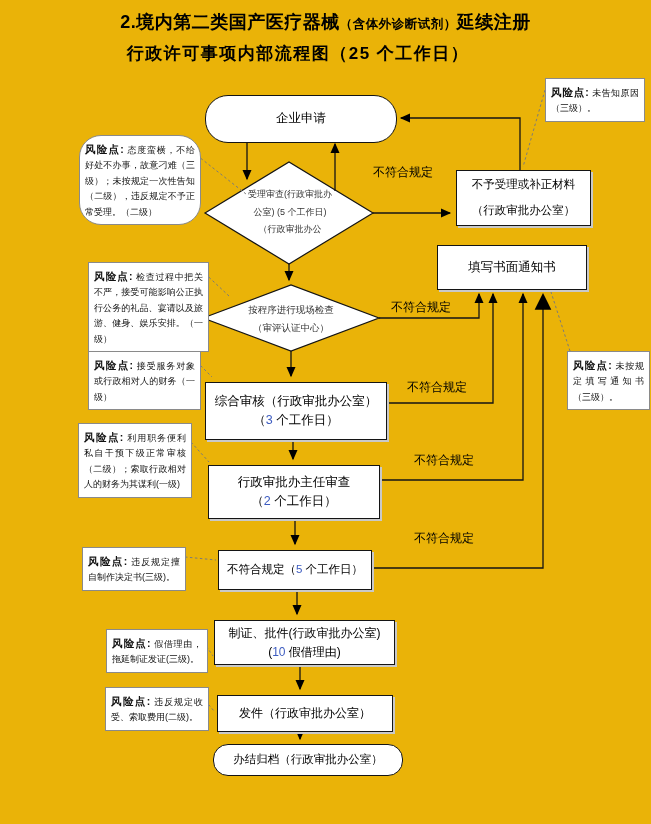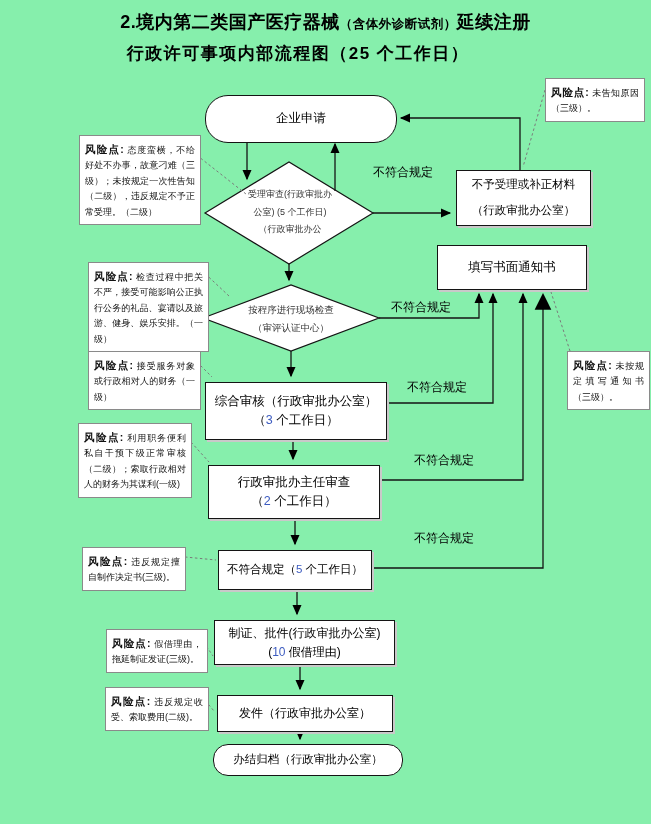--- a/index.html
+++ b/index.html
@@ -1,17 +1,17 @@
 <!DOCTYPE html>
 <html><head>
 <meta charset="utf-8">
 <style>
   html,body{margin:0;padding:0;background:#ffffff;}
   body{font-family:"Liberation Sans","DejaVu Sans",sans-serif;}
-  #canvas{position:relative;width:651px;height:824px;background:#86efac;overflow:hidden;}
+  #canvas{position:relative;width:651px;height:824px;background:#eab308;overflow:hidden;}
   .abs{position:absolute;}
   .title1{top:10px;left:0;width:651px;text-align:center;font-weight:bold;font-size:18px;color:#000;letter-spacing:.5px;}
   .title1 .small{font-size:12.5px;}
   .title2{top:42px;left:0;width:596px;text-align:center;font-weight:bold;font-size:17px;color:#000;letter-spacing:1.5px;}
   svg.overlay{position:absolute;left:0;top:0;width:651px;height:824px;}
   .node{position:absolute;border:1px solid #141414;background:#fff;display:flex;flex-direction:column;
         align-items:center;justify-content:center;text-align:center;color:#000;line-height:1.55;}
   .shadow{box-shadow:2px 2px 0 #c9c9c9;}
   .pill{border-radius:23px;}
   .pill2{border-radius:15px;}
@@ -129,21 +129,21 @@
 
   <div class="lbl" style="left:373px;top:164px;">不符合规定</div>
   <div class="lbl" style="left:391px;top:299px;">不符合规定</div>
   <div class="lbl" style="left:407px;top:379px;">不符合规定</div>
   <div class="lbl" style="left:414px;top:452px;">不符合规定</div>
   <div class="lbl" style="left:414px;top:530px;">不符合规定</div>
 
   <div class="risk" style="left:545px;top:78px;width:88px;">
     <b>风险点:</b> <span>未告知原因（三级）。</span>
   </div>
-  <div class="risk" style="left:79px;top:135px;width:110px;">
+  <div class="risk" style="left:79px;top:135px;width:110px;border-radius:22px;">
     <b>风险点:</b> <span>态度蛮横，不给好处不办事，故意刁难（三级）；未按规定一次性告知（二级），违反规定不予正常受理。（二级）</span>
   </div>
   <div class="risk" style="left:88px;top:262px;width:109px;">
     <b>风险点:</b> <span>检查过程中把关不严，接受可能影响公正执行公务的礼品、宴请以及旅游、健身、娱乐安排。（一级）</span>
   </div>
   <div class="risk" style="left:88px;top:351px;width:101px;">
     <b>风险点:</b> <span>接受服务对象或行政相对人的财务（一级）</span>
   </div>
   <div class="risk" style="left:78px;top:423px;width:102px;">
     <b>风险点:</b> <span>利用职务便利私自干预下级正常审核（二级）；索取行政相对人的财务为其谋利(一级)</span>

